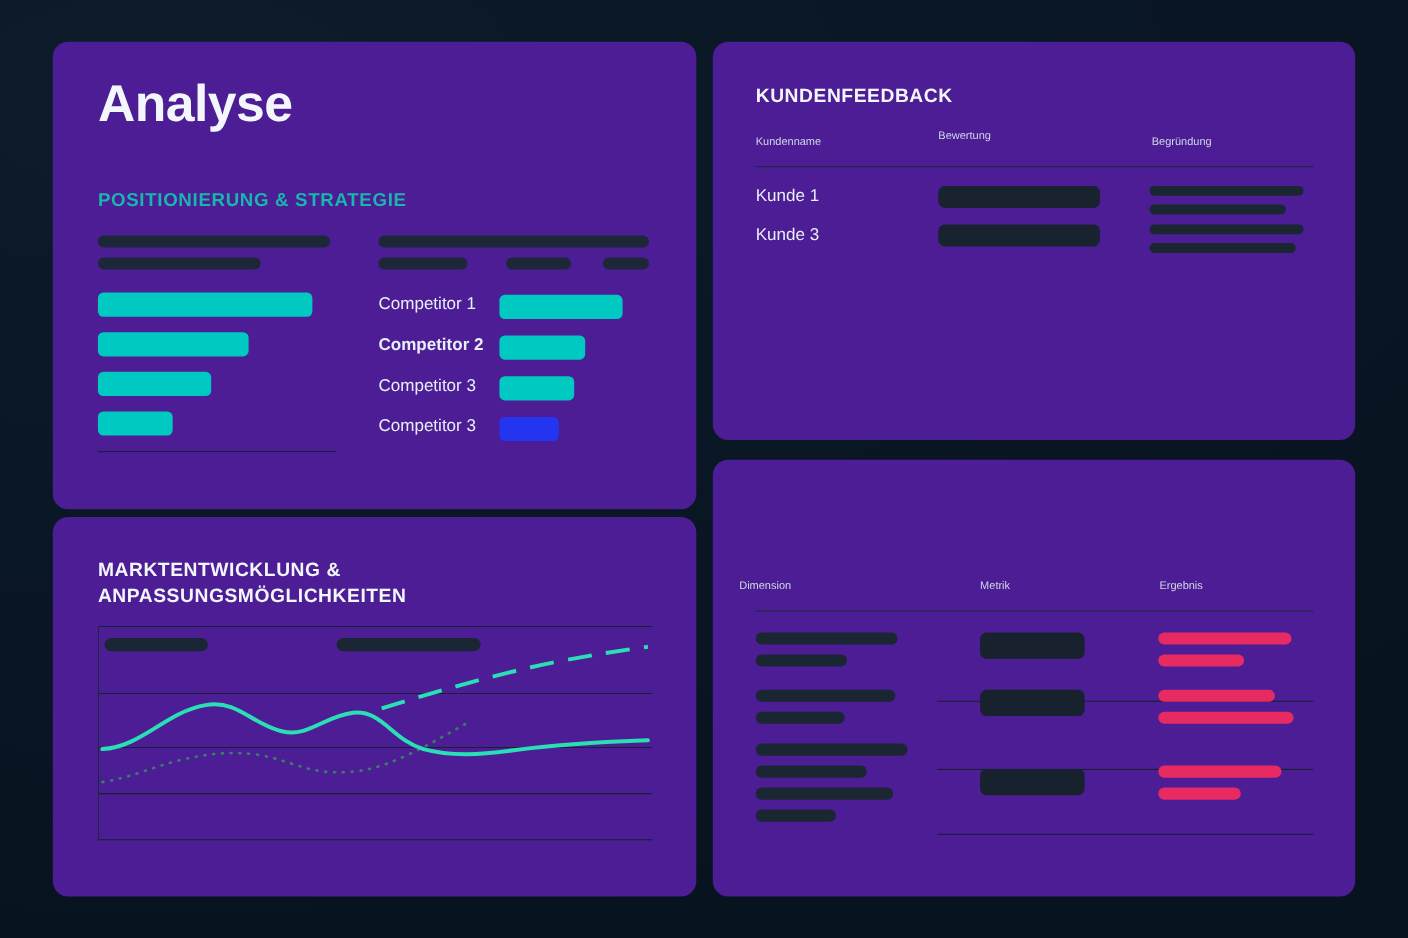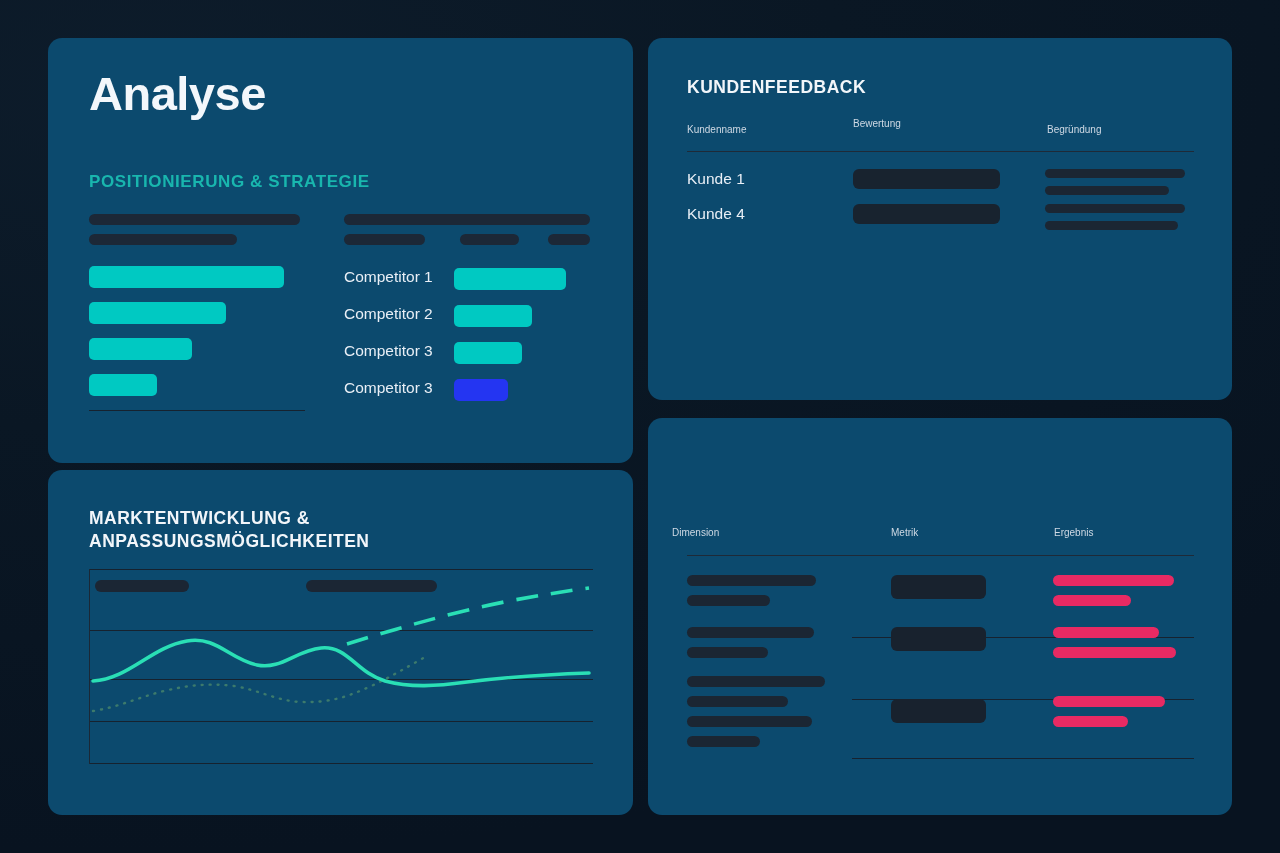--- a/index.html
+++ b/index.html
@@ -28,21 +28,21 @@
   }
 
   .stage {
     position: absolute;
     inset: 0;
     z-index: 1;
   }
 
   .card {
     position: absolute;
-    background: #0c4a6e;
+    background: #4c1d95;
     border-radius: 14px;
   }
 
   
   #card-analyse      { left: 48px;  top: 38px;  width: 585px; height: 425px; }
   #card-market       { left: 48px;  top: 470px; width: 585px; height: 345px; }
   #card-feedback     { left: 648px; top: 38px;  width: 584px; height: 362px; }
   #card-performance  { left: 648px; top: 418px; width: 584px; height: 397px; }
 
   
@@ -122,21 +122,21 @@
     white-space: nowrap;
   }
   .comp-row .comp-bar {
     height: 22px;
     border-radius: 5px;
     background: #00c9c2;
   }
   .comp-row .comp-bar.blue { background: #2435f2; }
 
   .cr1 { top: 230px; }
-  .cr2 { top: 267px; }
+  .cr2 { top: 267px; font-weight: bold; }
   .cr3 { top: 304px; }
   .cr4 { top: 341px; }
 
   
   .card-title {
     position: absolute;
     left: 41px;
     top: 37px;
     font-size: 17.5px;
     font-weight: 600;
@@ -348,21 +348,21 @@
 
     <div class="fb-row" id="fbrow0" style="top:131px">
       <span class="fb-name">Kunde 1</span>
       <span class="rating-track"><span class="rating-fill" id="rf0" style="width: 85%;"></span></span>
       <span class="reason-lines" id="rr0">
           <span class="rl" style="display: block; width: 140px;"></span>
           <span class="rl" style="display: block; width: 124px;"></span>
         </span>
     </div>
     <div class="fb-row" id="fbrow1" style="top:166px">
-      <span class="fb-name">Kunde 4</span>
+      <span class="fb-name">Kunde 3</span>
       <span class="rating-track"><span class="rating-fill" id="rf1" style="width: 62%;"></span></span>
       <span class="reason-lines" id="rr1">
           <span class="rl" style="display: block; width: 140px;"></span>
           <span class="rl" style="display: block; width: 133px;"></span>
         </span>
     </div>
   </section>
 
   <section class="card" id="card-performance">
 

